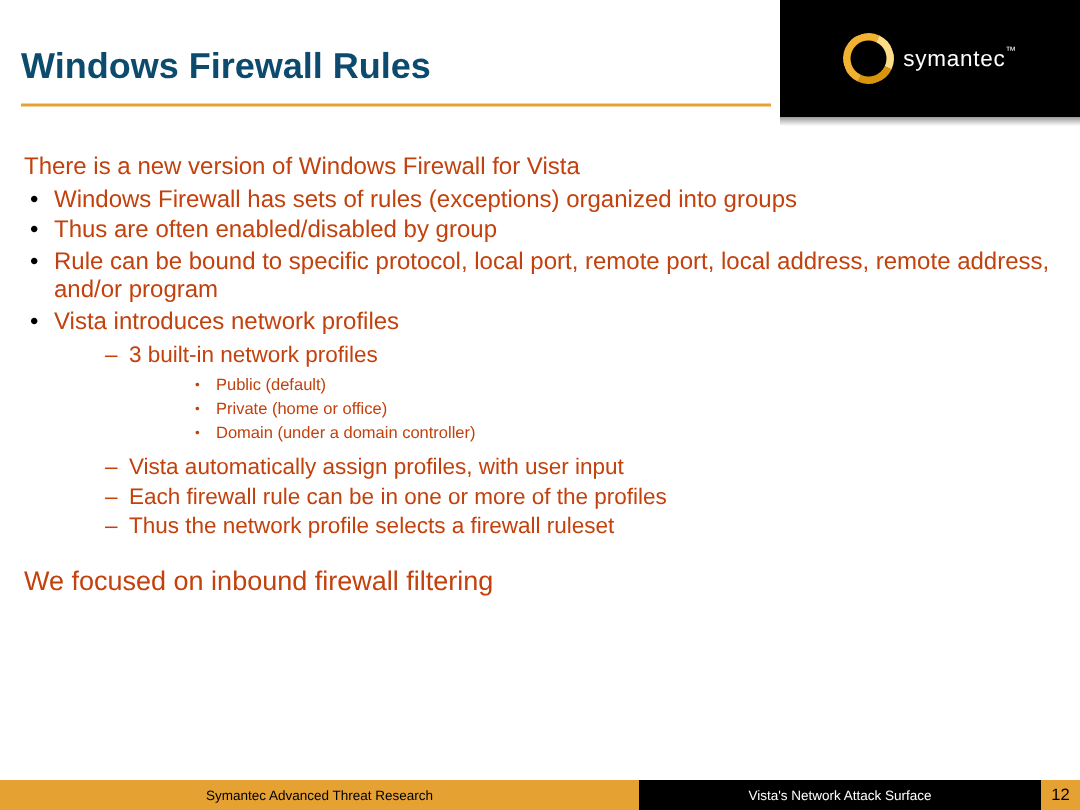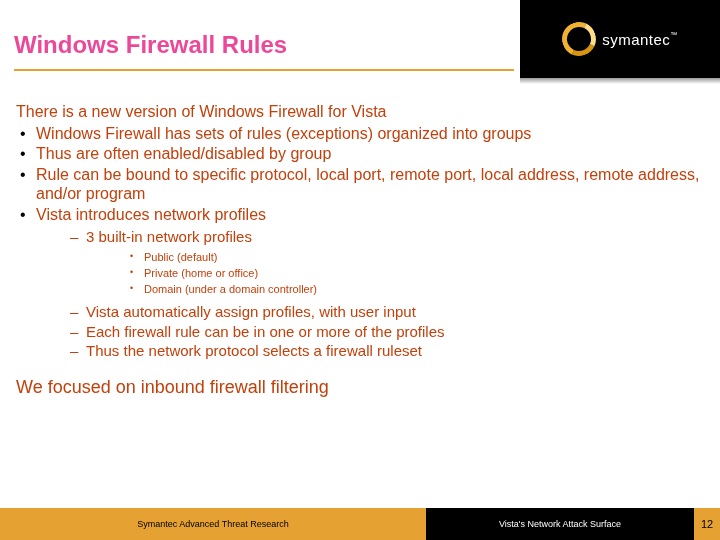--- a/index.html
+++ b/index.html
@@ -18,21 +18,21 @@
     align-items: center;
   }
   .title-area {
     padding-left: 14px;
     padding-top: 18px;
     flex: 1;
   }
   .title {
     font-size: 24px;
     font-weight: bold;
-    color: #ec4899;
+    color: #0c4a6e;
   }
   .title-underline {
     margin-top: 10px;
     height: 2px;
     width: 500px;
     background: #e5a132;
   }
   .logo-band {
     position: absolute;
     right: 0;
@@ -129,21 +129,21 @@
   .closing {
     margin-top: 14px;
     font-size: 18px;
   }
 
   .footer {
     position: absolute;
     bottom: 0;
     left: 0;
     width: 720px;
-    height: 32px;
+    height: 20px;
     display: flex;
   }
   .foot-left {
     background: #e5a132;
     flex: 0 0 426px;
     display: flex;
     align-items: center;
     justify-content: center;
     color: #000;
     font-size: 9px;
@@ -196,21 +196,21 @@
         <li>
           <span>3 built-in network profiles</span>
           <ul class="b3">
             <li>Public (default)</li>
             <li>Private (home or office)</li>
             <li>Domain (under a domain controller)</li>
           </ul>
         </li>
         <li>Vista automatically assign profiles, with user input</li>
         <li>Each firewall rule can be in one or more of the profiles</li>
-        <li>Thus the network protocol selects a firewall ruleset</li>
+        <li>Thus the network profile selects a firewall ruleset</li>
       </ul>
     </li>
   </ul>
   <div class="closing">We focused on inbound firewall filtering</div>
 </div>
 
 <div class="footer">
   <div class="foot-left">Symantec Advanced Threat Research</div>
   <div class="foot-right">Vista's Network Attack Surface</div>
   <div class="foot-num">12</div>

